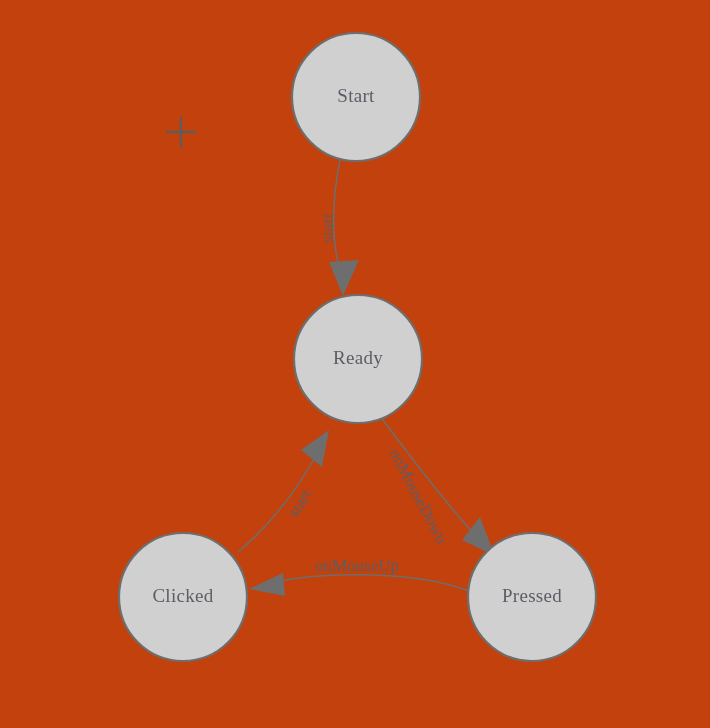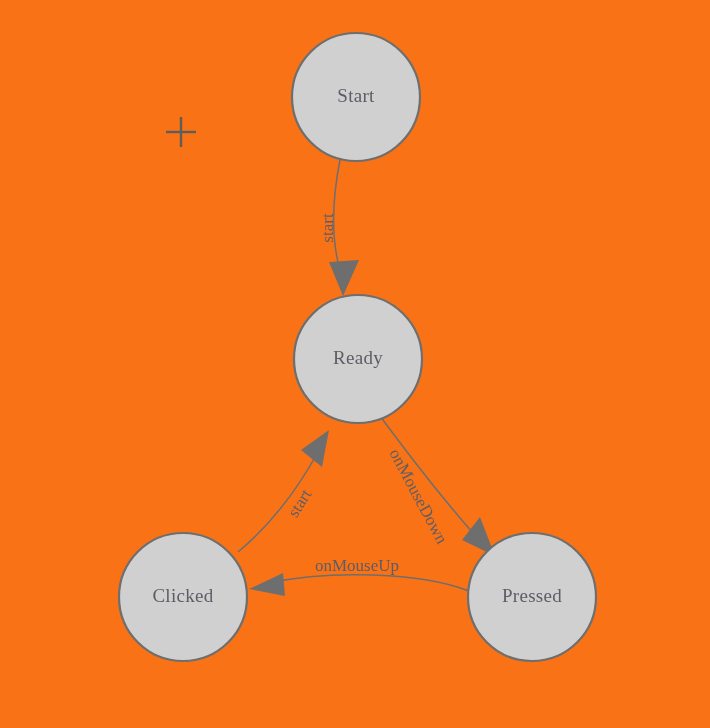--- a/index.html
+++ b/index.html
@@ -10,21 +10,21 @@
   body {
     width: 710px;
     height: 728px;
     font-family: "Liberation Serif", serif;
     overflow: hidden;
   }
   #canvas-wrap {
     position: relative;
     width: 710px;
     height: 728px;
-    background: #f97316;
+    background: #c2410c;
   }
   svg#diagram {
     position: absolute;
     top: 0;
     left: 0;
     width: 710px;
     height: 728px;
     display: block;
   }
   .node-circle {

